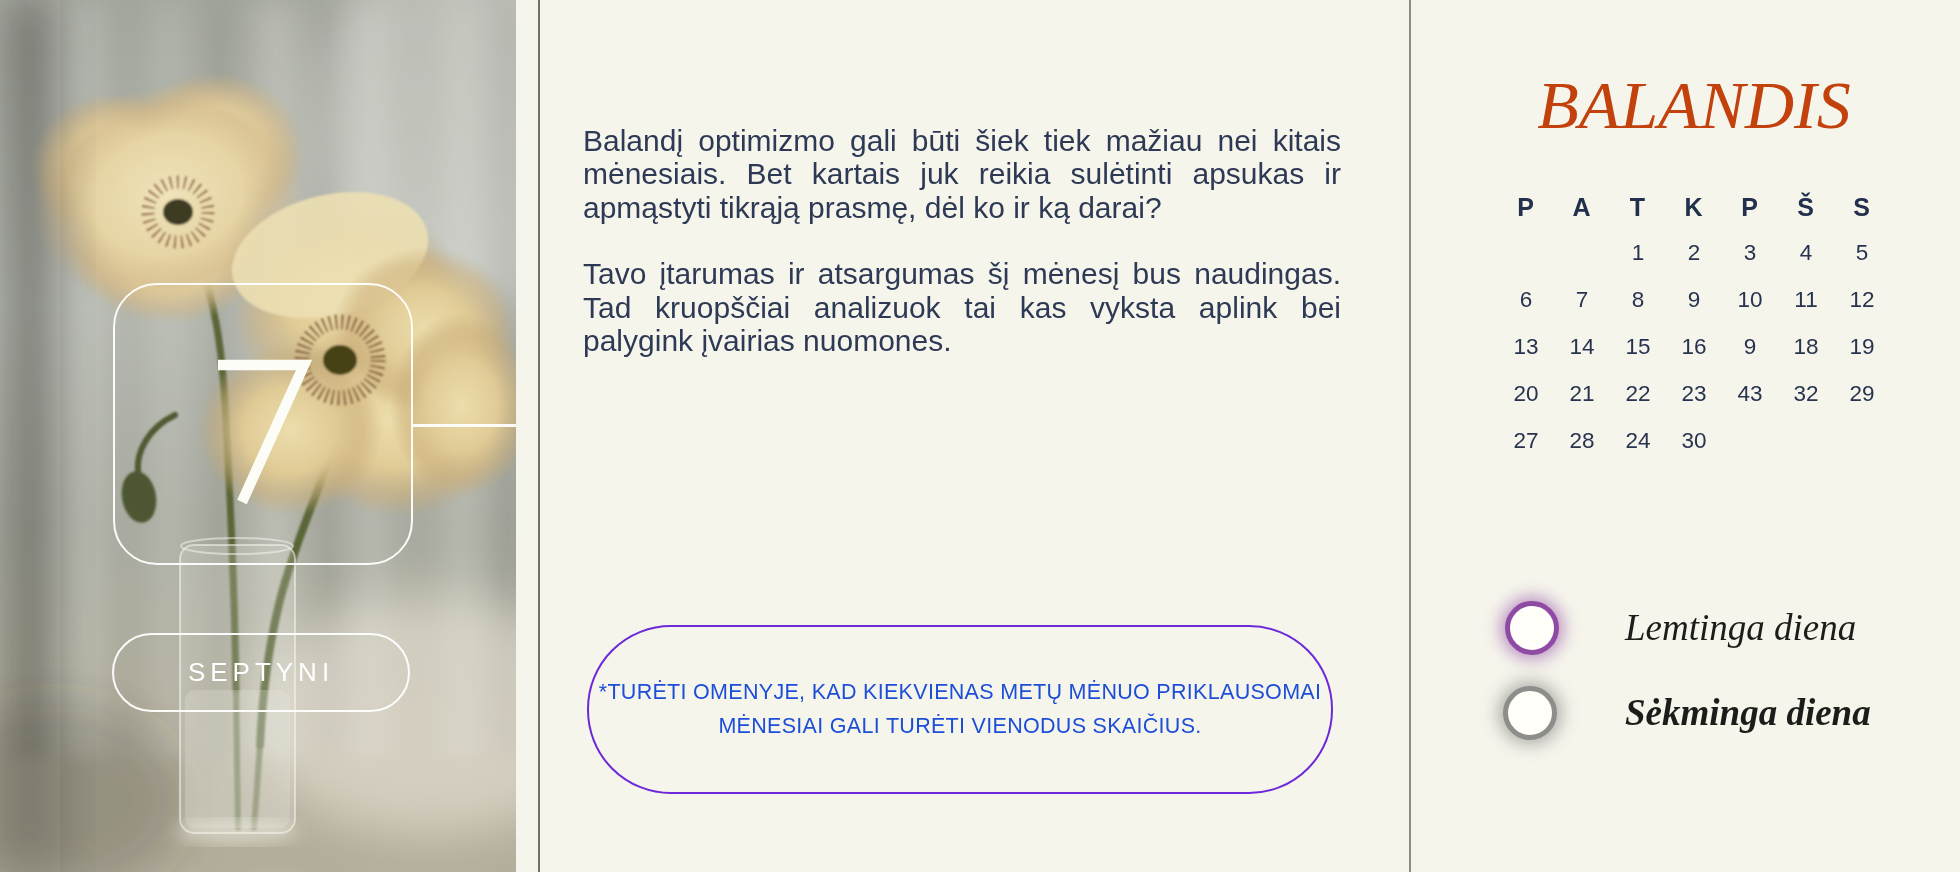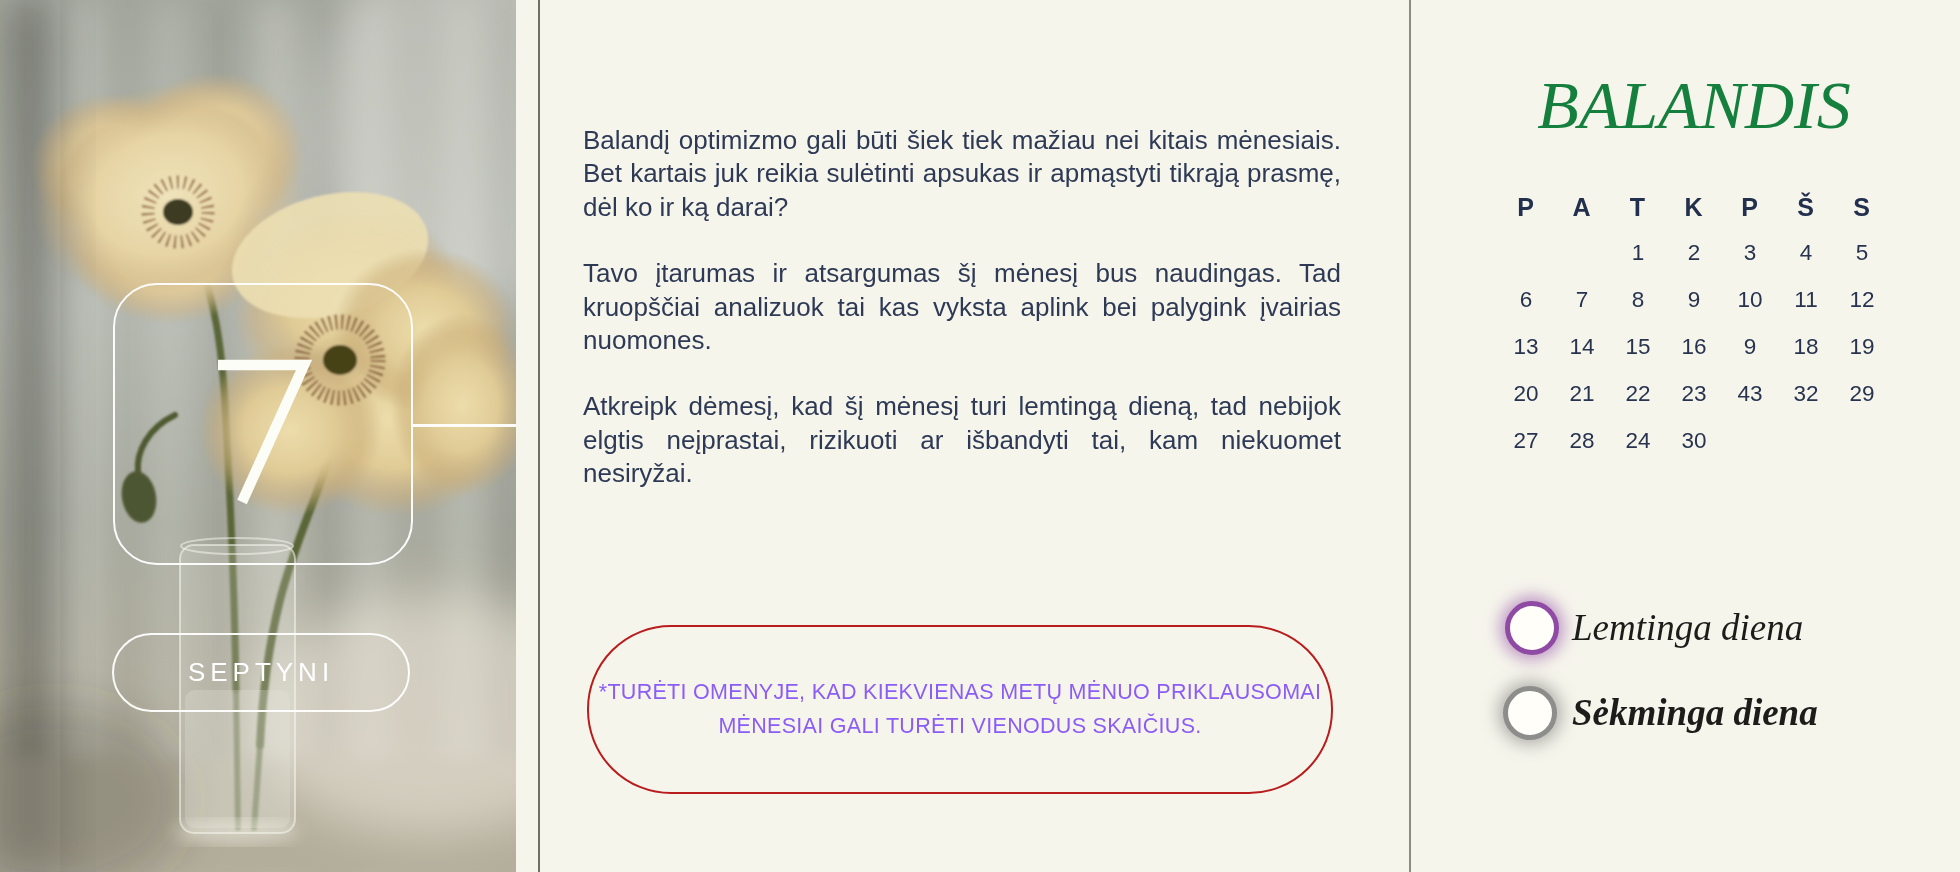--- a/index.html
+++ b/index.html
@@ -14,46 +14,46 @@
                border:2.5px solid rgba(255,255,255,.95); border-radius:44px; }
   .numeral-seven { position:absolute; left:205px; top:355px; }
   .connector-line { position:absolute; left:413px; top:424px; width:103px; height:2.5px; background:rgba(255,255,255,.95); }
   .pill-button { position:absolute; left:112px; top:633px; width:298px; height:79px;
                  border:2.5px solid rgba(255,255,255,.95); border-radius:42px;
                  display:flex; align-items:center; justify-content:center;
                  color:#ffffff; font-size:26px; letter-spacing:5px; background:transparent; cursor:pointer; }
 
   
   .body-text { position:absolute; left:583px; top:124px; width:758px; text-align:justify;
-               font-size:26px; line-height:33.4px; color:#2e3a55; }
+               font-size:30px; line-height:33.4px; color:#2e3a55; }
   .body-text .para { margin:0 0 33px 0; }
   .footnote-box { position:absolute; left:587px; top:625px; width:746px; height:169px;
-                  border:2px solid #b91c1c; border-radius:84px;
+                  border:2px solid #6d28d9; border-radius:84px;
                   display:flex; flex-direction:column; justify-content:center; align-items:center; gap:9px;
-                  color:#8b5cf6; font-size:21.5px; letter-spacing:.3px; }
+                  color:#1d4ed8; font-size:21.5px; letter-spacing:.3px; }
   .footnote-box .fline { white-space:nowrap; }
 
   .divider { position:absolute; left:1409px; top:0; width:2px; height:872px; background:#8c8c85; }
 
   
   .month-title { position:absolute; left:1524px; top:68px; width:340px; text-align:center;
                  font-family:"Liberation Serif", serif; font-style:italic;
-                 font-size:68px; line-height:1.1; color:#15803d; }
+                 font-size:68px; line-height:1.1; color:#c2410c; }
   .weekdays, .days { position:absolute; left:1498px; display:grid;
                      grid-template-columns:repeat(7,56px); grid-auto-rows:46.8px;
                      justify-items:center; align-items:center; }
   .weekdays { top:184px; }
   .days { top:230px; }
   .wd  { font-size:25px; font-weight:600; color:#222f4d; letter-spacing:1px; }
   .day { font-size:22.5px; color:#27334f; }
 
   .legend-dot { position:absolute; width:44px; height:44px; border-radius:50%; background:#fffef9; box-sizing:content-box; }
   .dot-fateful { left:1505px; top:601px; border:5px solid #8f4ba4; box-shadow:0 0 16px 5px rgba(143,75,164,.55); }
   .dot-lucky   { left:1503px; top:686px; border:5px solid #8d8d8b; box-shadow:0 0 16px 5px rgba(110,110,110,.5); }
-  .legend-label { position:absolute; left:1572px; height:48px; line-height:48px;
+  .legend-label { position:absolute; left:1625px; height:48px; line-height:48px;
                   font-family:"Liberation Serif", serif; font-style:italic;
                   font-size:37px; color:#1c1c1a; }
   .label-fateful { top:604px; }
   .label-lucky   { top:689px;font-weight:bold; }
 </style>
 </head>
 <body>
 
 <div class="page">
 
@@ -159,21 +159,20 @@
     </svg>
 
     <div class="connector-line"></div>
 
     <button class="pill-button">SEPTYNI</button>
   </div>
 
   <div class="body-text">
       <p class="para">Balandį optimizmo gali būti šiek tiek mažiau nei kitais mėnesiais. Bet kartais juk reikia sulėtinti apsukas ir apmąstyti tikrąją prasmę, dėl ko ir ką darai?</p>
       <p class="para">Tavo įtarumas ir atsargumas šį mėnesį bus naudingas. Tad kruopščiai analizuok tai kas vyksta aplink bei palygink įvairias nuomones.</p>
-      <p class="para">Atkreipk dėmesį, kad šį mėnesį turi lemtingą dieną, tad nebijok elgtis neįprastai, rizikuoti ar išbandyti tai, kam niekuomet nesiryžai.</p>
     </div>
 
   <div class="footnote-box">
       <div class="fline">*TURĖTI OMENYJE, KAD KIEKVIENAS METŲ MĖNUO PRIKLAUSOMAI</div>
       <div class="fline">MĖNESIAI GALI TURĖTI VIENODUS SKAIČIUS.</div>
     </div>
 
   <div class="divider"></div>
 
   <div class="month-title">BALANDIS</div>

